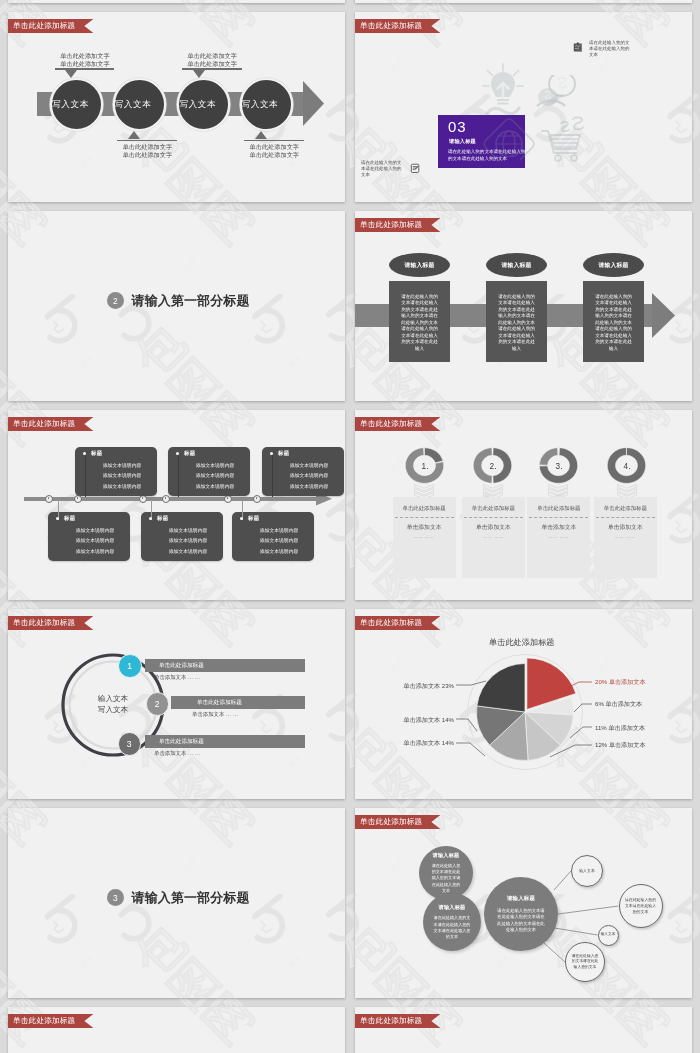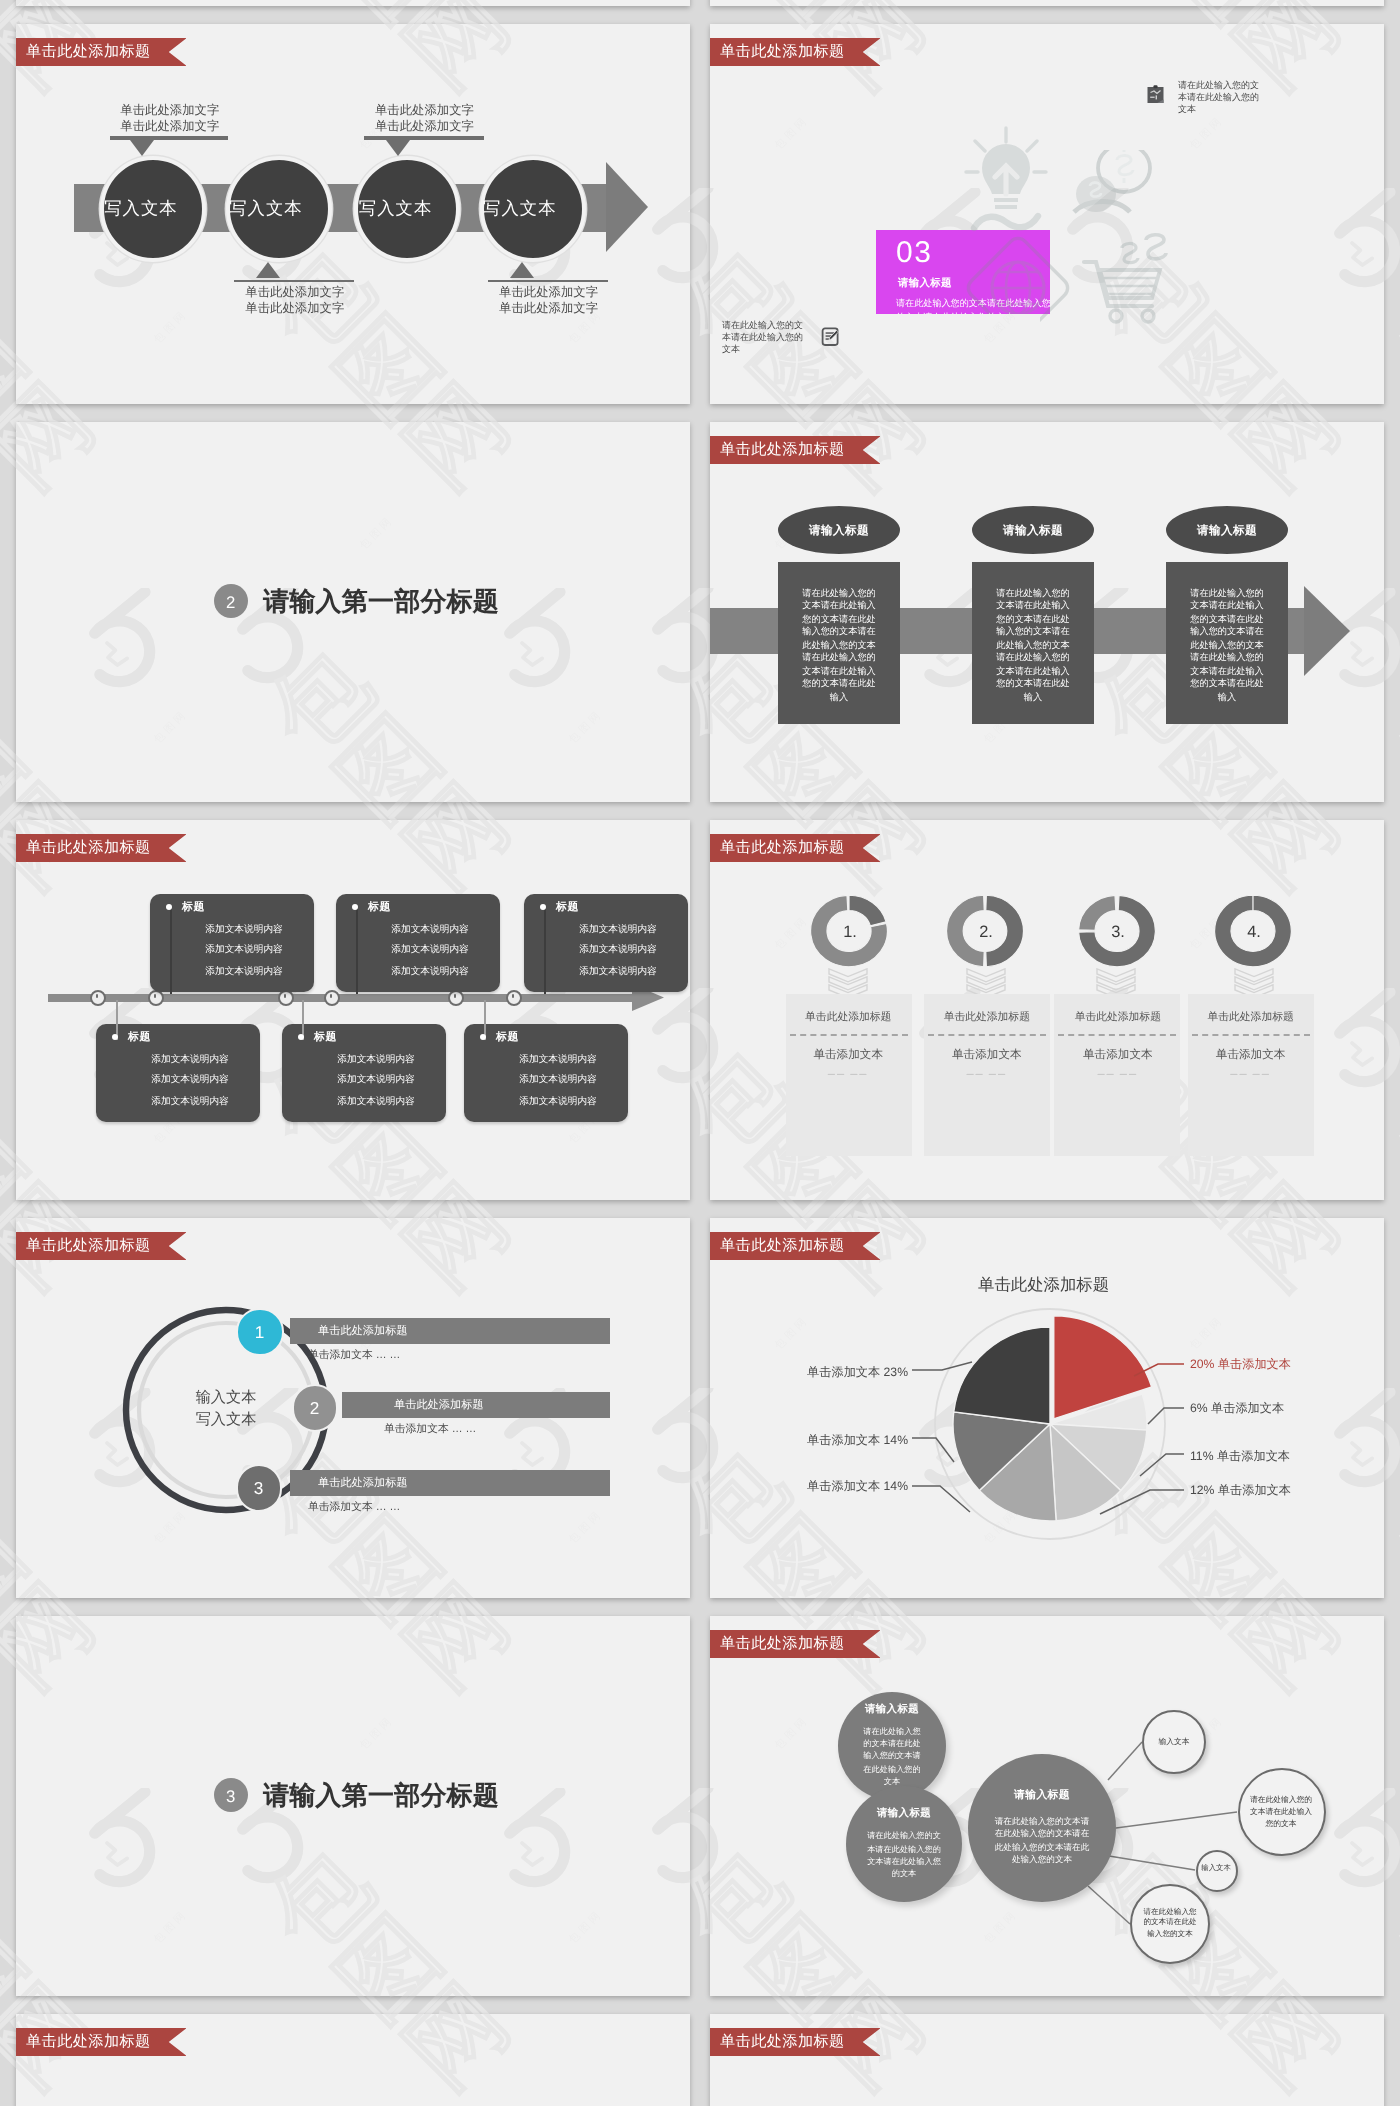--- a/index.html
+++ b/index.html
@@ -199,21 +199,21 @@
 <div class="rule" style="left:236.3px;top:127.5px" data-name="process-caption-rule"></div>
 <div class="tri" style="left:246.60000000000002px;top:119px;border-bottom:8.5px solid #6e6e6e" data-name="process-caption-pointer"></div>
 </div>
 <div class="slide s2" style="left:355px;top:12px" data-name="slide-four-blocks">
 <div class="swm" style="left:-355px;top:-12px" data-name="slide-watermark">
         <svg width="700" height="1053" viewBox="0 0 700 1053">
           <rect width="700" height="1053" fill="url(#wmp)"></rect>
         </svg>
       </div>
 <div class="ribbon" data-name="slide-title-ribbon"><span data-name="slide-title-text">单击此处添加标题</span></div>
-<div class="blk" style="left:83px;top:103px;width:87px;height:42px;background:#d946ef" data-name="content-block">
+<div class="blk" style="left:83px;top:103px;width:87px;height:53px;background:#4c1d95" data-name="content-block">
 <div class="num" style="left:10px;top:4px" data-name="block-number">03</div>
 <div class="btit" style="left:11px;top:23px" data-name="block-title">请输入标题</div>
 <div class="bbody" style="left:10px;top:33px;width:78px" data-name="block-body">请在此处输入您的文本请在此处输入您的文本请在此处输入您的文本</div>
 </div>
 <svg class="z" style="left:0;top:0" width="337" height="190" viewBox="0 0 337 190" data-name="background-icon-illustrations">
  <defs>
           <clipPath id="blkclip">
    <rect x="50" y="47" width="120" height="56"></rect>
             <rect x="170" y="63" width="89" height="40.5"></rect>
    <rect x="83" y="103" width="87" height="42"></rect>

